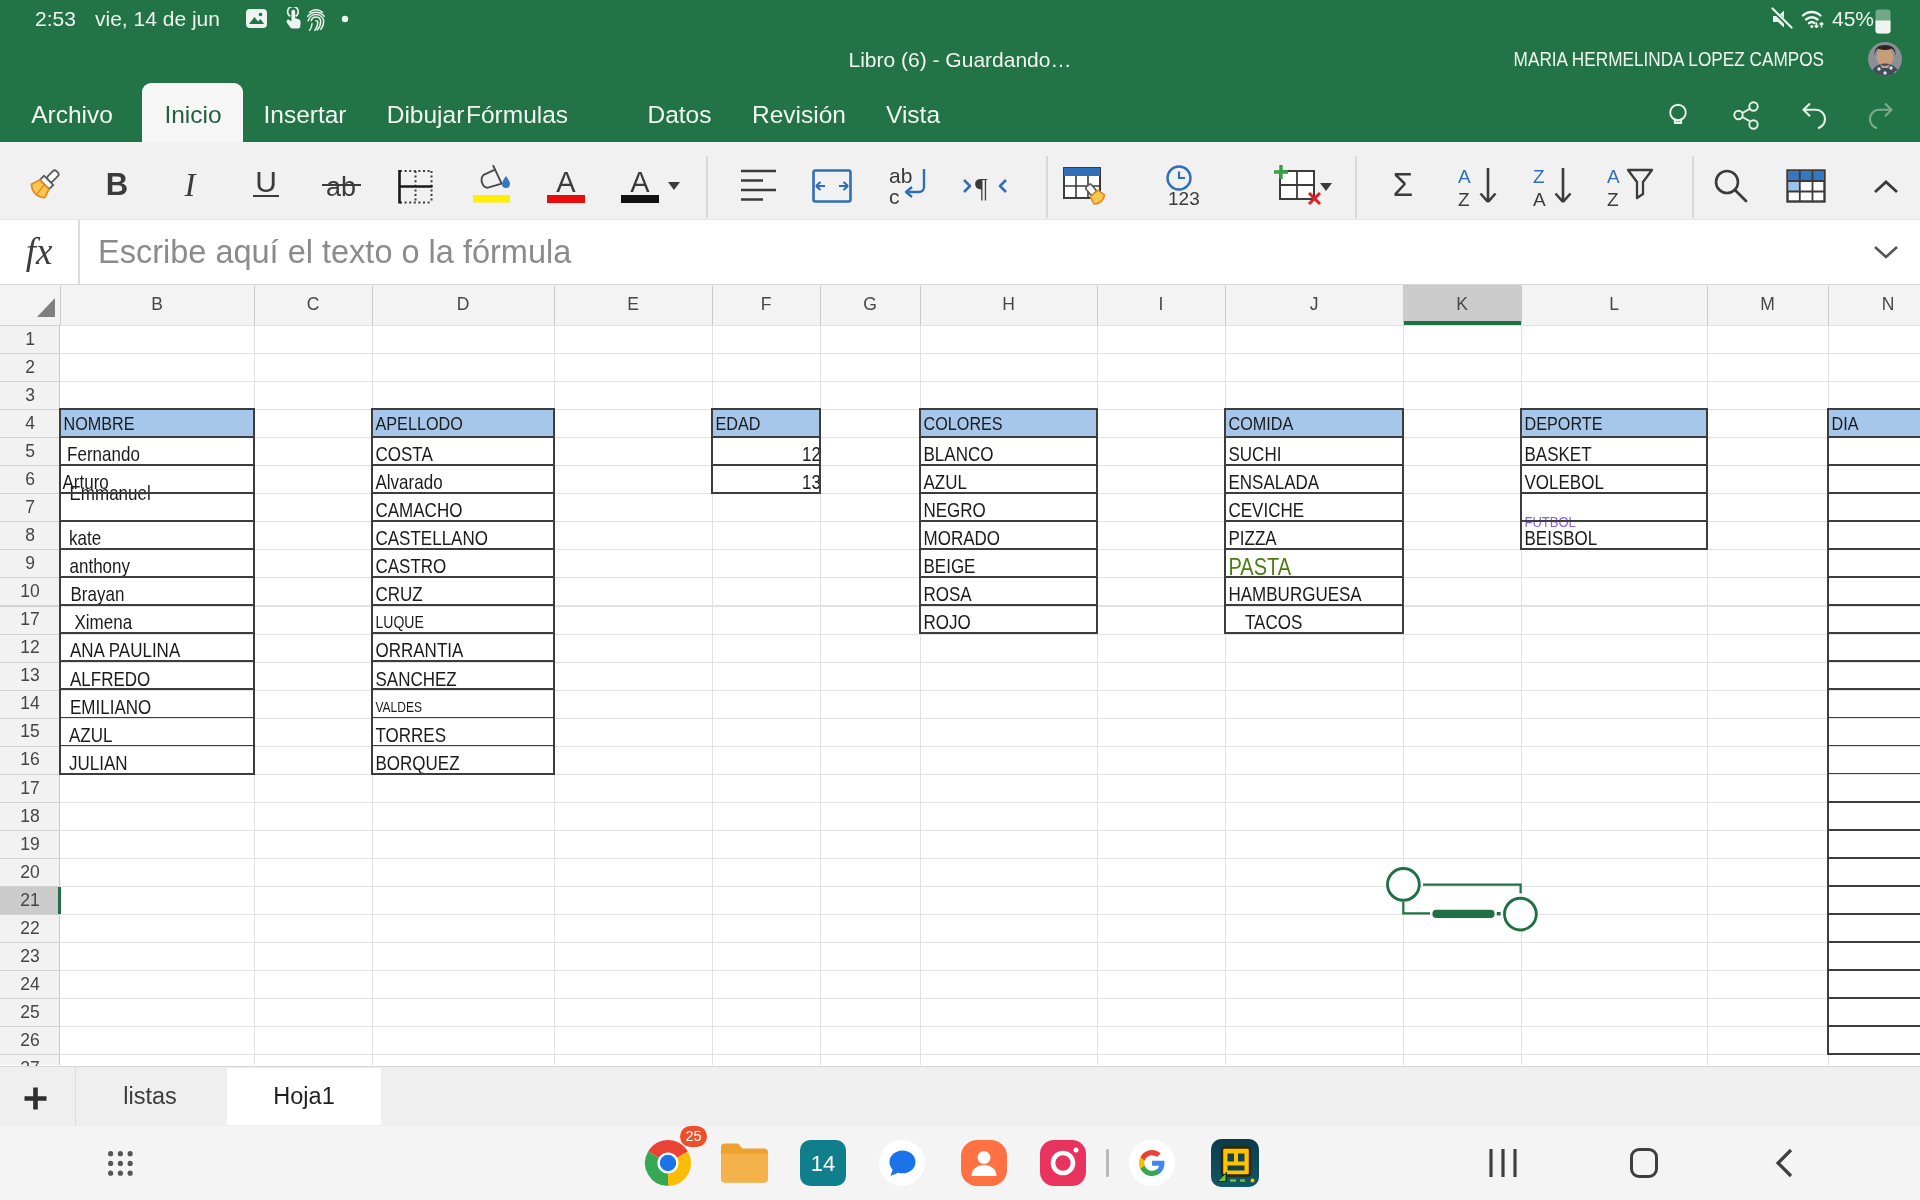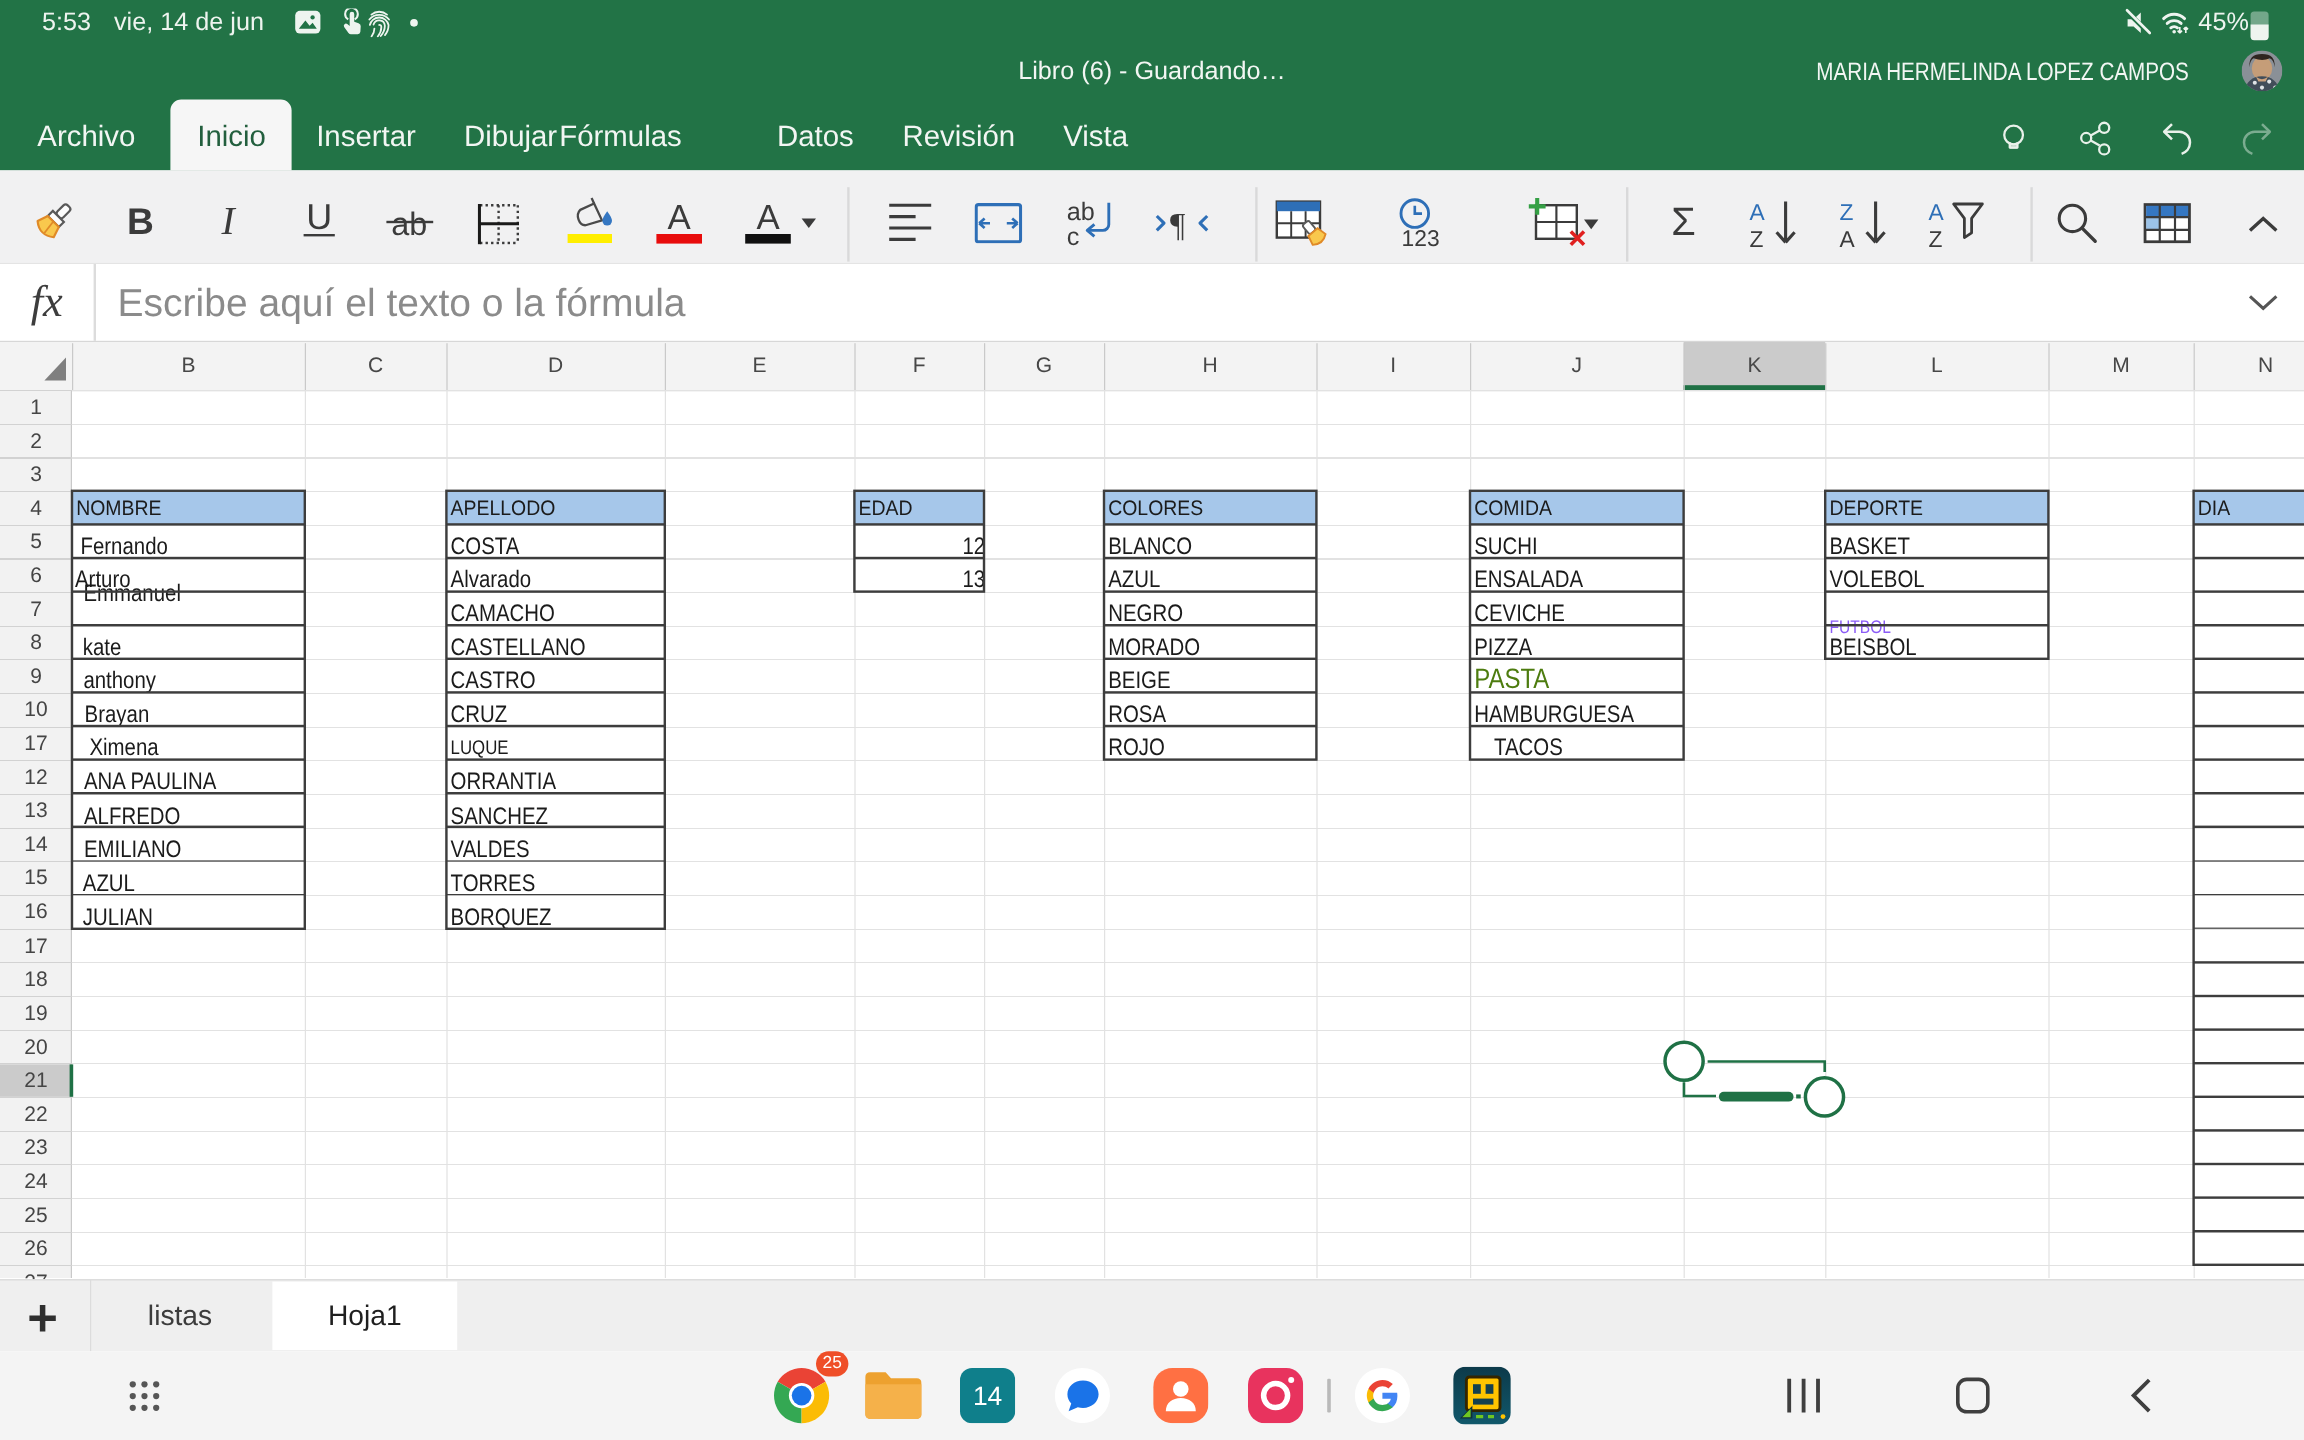--- a/index.html
+++ b/index.html
@@ -1,19 +1,19 @@
 <!DOCTYPE html>
 <html><head><meta charset="utf-8"><style>
 *{margin:0;padding:0;box-sizing:border-box}
 html,body{width:1920px;height:1200px;overflow:hidden;background:#fff;font-family:"Liberation Sans",sans-serif;}
 .abs{position:absolute;}
 body{position:relative;}
 </style></head><body>
 <div class="abs" style="left:0;top:0;width:1920px;height:142px;background:#227346"></div>
-<div class="abs" style="left:35px;top:7px;height:24px;line-height:24px;font-size:21px;color:#eef4ef">5:53</div>
+<div class="abs" style="left:35px;top:7px;height:24px;line-height:24px;font-size:21px;color:#eef4ef">2:53</div>
 <div class="abs" style="left:95px;top:7px;height:24px;line-height:24px;font-size:21px;color:#eef4ef">vie, 14 de jun</div>
 <svg class="abs" style="left:245px;top:7px" width="110" height="24" viewBox="0 0 110 24" fill="none">
 <rect x="1" y="2" width="21" height="19" rx="4" fill="#eef4ef"></rect>
 <path d="M4 17 L9.5 10 L13 14.5 L15.5 12 L19 17 Z" fill="#227346"></path>
 <circle cx="15.5" cy="7.5" r="1.8" fill="#227346"></circle>
 <path d="M45.2 9.2 a5.2 5.2 0 0 1 -2.6 -4.5 a5.3 5.3 0 0 1 10.6 0 a5.2 5.2 0 0 1 -2.6 4.5" stroke="#eef4ef" stroke-width="1.7" fill="none"></path>
 <path d="M46.4 4.7 a1.9 1.9 0 0 1 3.8 0 v6.5 l3.6 1.1 a2.6 2.6 0 0 1 1.8 2.6 l-0.3 4.6 a2.2 2.2 0 0 1 -2.2 2 h-5.6 a2.6 2.6 0 0 1 -2.1 -1.1 l-3.6 -5 a1.8 1.8 0 0 1 2.6 -2.4 l2 1.6 z" fill="#eef4ef"></path>
 <g stroke="#eef4ef" stroke-width="1.5" fill="none" stroke-linecap="round">
 <path d="M64.5 5.2 a10 10 0 0 1 13 0"></path>
 <path d="M62.8 9.3 a10.5 10.5 0 0 1 16.4 0"></path>
@@ -322,21 +322,21 @@
 <div class="abs" style="left:375.5px;top:408.85px;height:28.05px;line-height:33.55px;font-size:16.2px;color:#1b1b1b"><span style="display:inline-block;transform:scaleY(1.08);transform-origin:left bottom">APELLODO</span></div>
 <div class="abs" style="left:375.5px;top:448.09999999999997px;height:16.85px;line-height:17.05px;font-size:17px;color:#1b1b1b;white-space:pre"><span style="display:inline-block;transform:scaleY(1.17);transform-origin:left bottom">COSTA</span></div>
 <div class="abs" style="left:375.5px;top:476.15px;height:16.85px;line-height:17.05px;font-size:17px;color:#1b1b1b;white-space:pre"><span style="display:inline-block;transform:scaleY(1.17);transform-origin:left bottom">Alvarado</span></div>
 <div class="abs" style="left:375.5px;top:504.2px;height:16.85px;line-height:17.05px;font-size:17px;color:#1b1b1b;white-space:pre"><span style="display:inline-block;transform:scaleY(1.17);transform-origin:left bottom">CAMACHO</span></div>
 <div class="abs" style="left:375.5px;top:532.25px;height:16.85px;line-height:17.05px;font-size:17px;color:#1b1b1b;white-space:pre"><span style="display:inline-block;transform:scaleY(1.17);transform-origin:left bottom">CASTELLANO</span></div>
 <div class="abs" style="left:375.5px;top:560.3000000000001px;height:16.85px;line-height:17.05px;font-size:17px;color:#1b1b1b;white-space:pre"><span style="display:inline-block;transform:scaleY(1.17);transform-origin:left bottom">CASTRO</span></div>
 <div class="abs" style="left:375.5px;top:588.35px;height:16.85px;line-height:17.05px;font-size:17px;color:#1b1b1b;white-space:pre"><span style="display:inline-block;transform:scaleY(1.17);transform-origin:left bottom">CRUZ</span></div>
 <div class="abs" style="left:375.5px;top:616.4000000000001px;height:16.85px;line-height:17.05px;font-size:14px;color:#1b1b1b;white-space:pre"><span style="display:inline-block;transform:scaleY(1.17);transform-origin:left bottom">LUQUE</span></div>
 <div class="abs" style="left:375.5px;top:644.45px;height:16.85px;line-height:17.05px;font-size:17px;color:#1b1b1b;white-space:pre"><span style="display:inline-block;transform:scaleY(1.17);transform-origin:left bottom">ORRANTIA</span></div>
 <div class="abs" style="left:375.5px;top:672.5px;height:16.85px;line-height:17.05px;font-size:17px;color:#1b1b1b;white-space:pre"><span style="display:inline-block;transform:scaleY(1.17);transform-origin:left bottom">SANCHEZ</span></div>
-<div class="abs" style="left:375.5px;top:700.5500000000001px;height:16.85px;line-height:17.05px;font-size:17px;color:#1b1b1b;white-space:pre"><span style="display:inline-block;transform:scaleY(1.17);transform-origin:left bottom">VALDES</span></div>
+<div class="abs" style="left:375.5px;top:700.5500000000001px;height:16.85px;line-height:17.05px;font-size:12px;color:#1b1b1b;white-space:pre"><span style="display:inline-block;transform:scaleY(1.17);transform-origin:left bottom">VALDES</span></div>
 <div class="abs" style="left:375.5px;top:728.6px;height:16.85px;line-height:17.05px;font-size:17px;color:#1b1b1b;white-space:pre"><span style="display:inline-block;transform:scaleY(1.17);transform-origin:left bottom">TORRES</span></div>
 <div class="abs" style="left:375.5px;top:756.6500000000001px;height:16.85px;line-height:17.05px;font-size:17px;color:#1b1b1b;white-space:pre"><span style="display:inline-block;transform:scaleY(1.17);transform-origin:left bottom">BORQUEZ</span></div>
 <div class="abs" style="left:371px;top:407.65000000000003px;width:184px;height:367.04999999999995px;border:2px solid #3d3d3d"></div>
 <div class="abs" style="left:372px;top:436.0px;width:182px;height:1.9px;background:#3d3d3d"></div>
 <div class="abs" style="left:372px;top:464.05px;width:182px;height:1.9px;background:#3d3d3d"></div>
 <div class="abs" style="left:372px;top:492.1px;width:182px;height:1.9px;background:#3d3d3d"></div>
 <div class="abs" style="left:372px;top:520.15px;width:182px;height:1.9px;background:#3d3d3d"></div>
 <div class="abs" style="left:372px;top:548.2px;width:182px;height:1.9px;background:#3d3d3d"></div>
 <div class="abs" style="left:372px;top:576.25px;width:182px;height:1.9px;background:#3d3d3d"></div>
 <div class="abs" style="left:372px;top:604.3000000000001px;width:182px;height:1.9px;background:#3d3d3d"></div>

